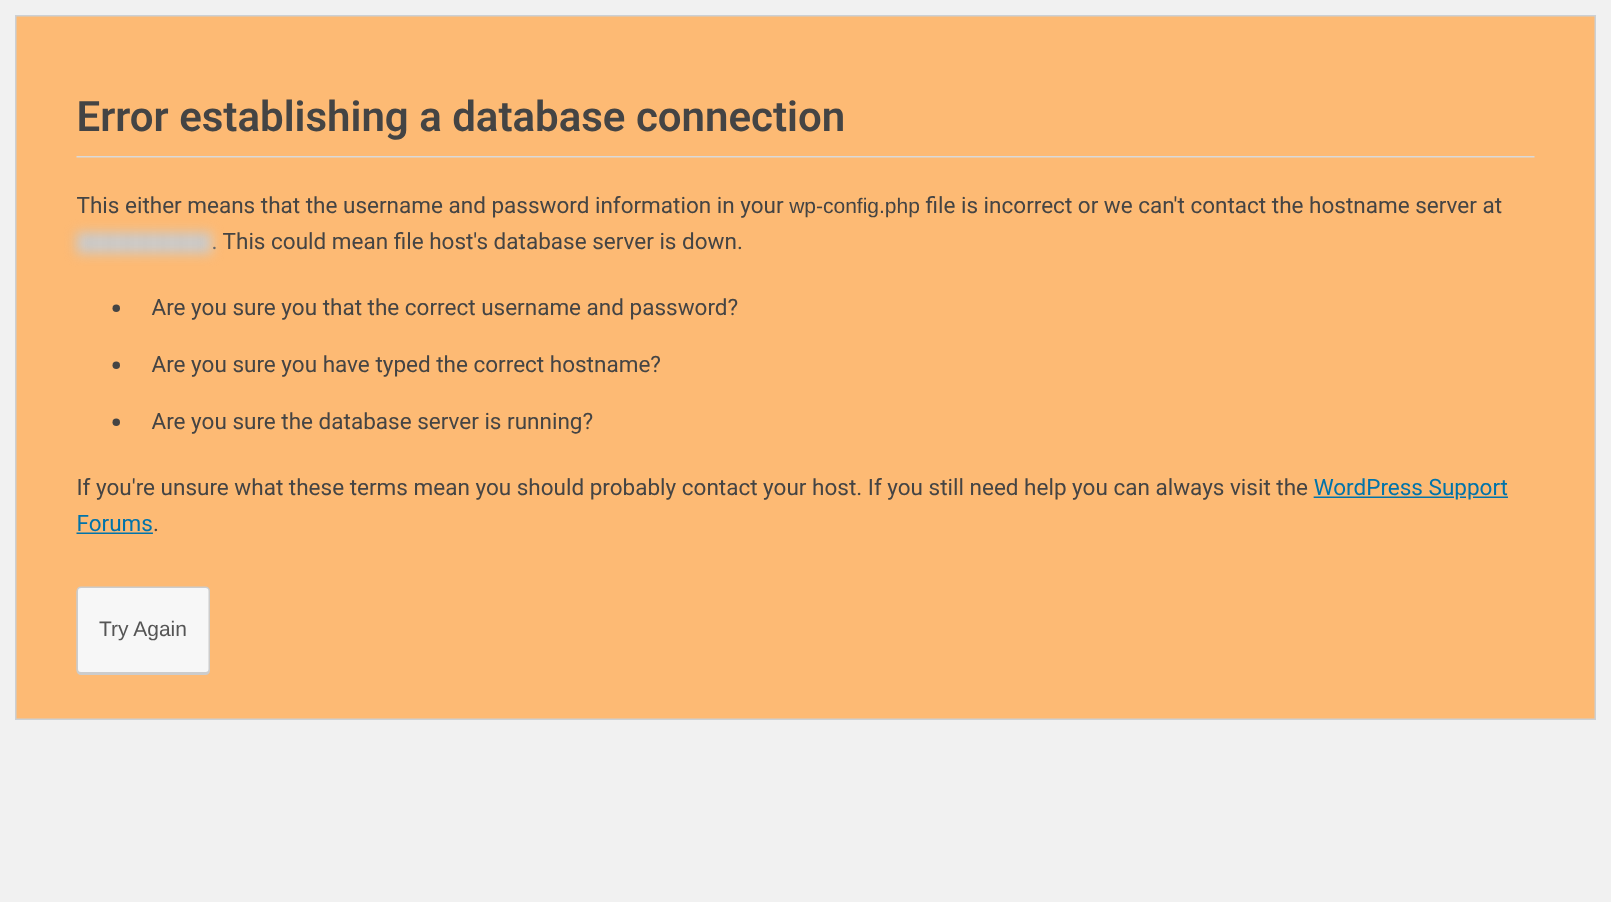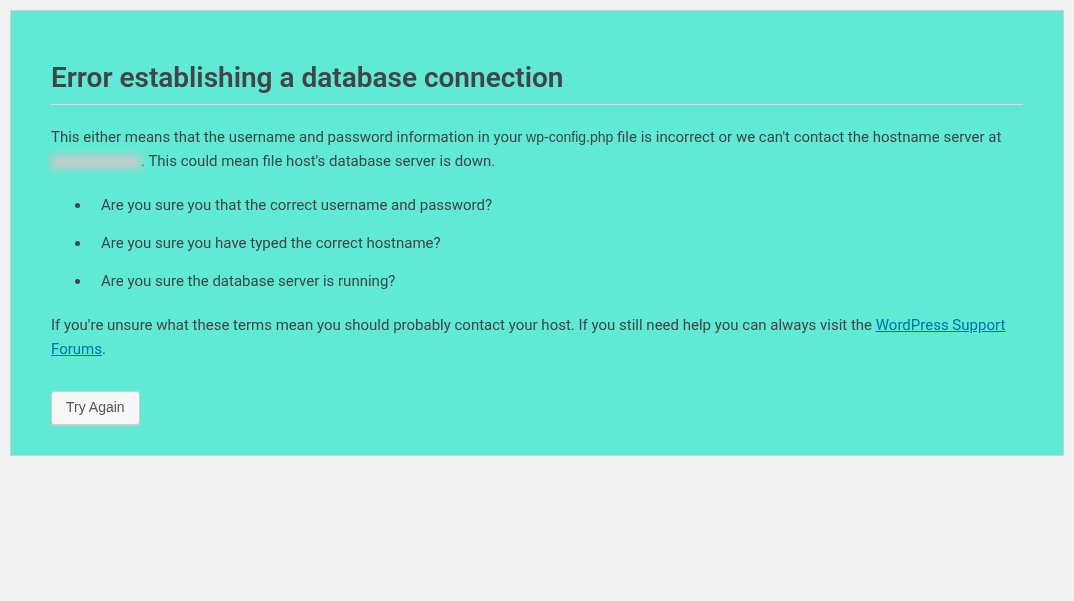--- a/index.html
+++ b/index.html
@@ -3,21 +3,21 @@
   <meta charset="utf-8">
   <style>
     * { margin: 0; padding: 0; box-sizing: border-box; }
     body {
       background: #f1f1f1;
       font-family: -apple-system, BlinkMacSystemFont, "Segoe UI", Roboto, Oxygen-Sans, Ubuntu, Cantarell, "Helvetica Neue", sans-serif;
       color: #444;
       padding: 10px;
     }
     .error-page {
-      background: #5eead4;
+      background: #fdba74;
       border: 1px solid #ccd0d4;
       padding: 30px 40px 30px 40px;
       max-width: 1054px;
       margin: 0 auto;
     }
     h1 {
       border-bottom: 1px solid #dadada;
       clear: both;
       color: #444;
       font-size: 28px;
@@ -57,21 +57,21 @@
       color: #0073aa;
       text-decoration: underline;
     }
     .button {
       display: inline-block;
       background: #f7f7f7;
       border: 1px solid #ccc;
       color: #555;
       font-size: 14px;
       line-height: 1.4;
-      padding: 6px 14px;
+      padding: 18px 14px;
       cursor: pointer;
       border-radius: 3px;
       box-shadow: 0 1px 0 #ccc;
       vertical-align: top;
       margin-top: 10px;
     }
   </style>
 </head>
 <body>
 

